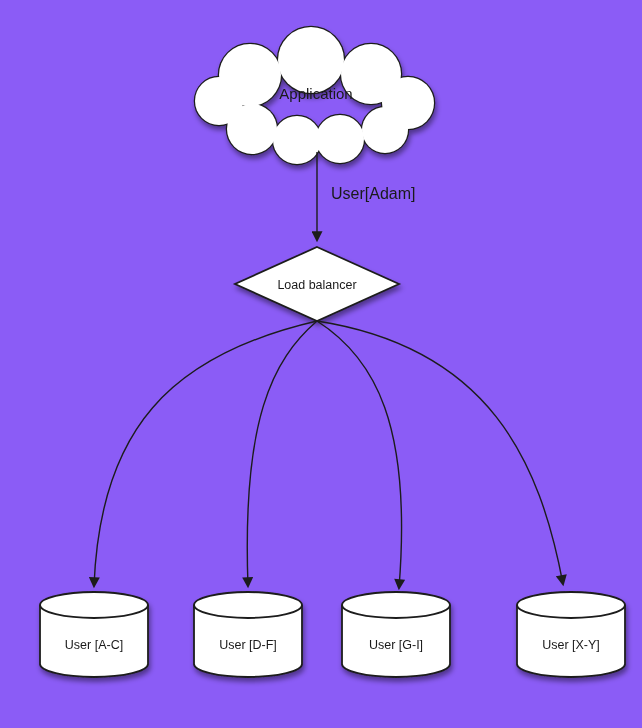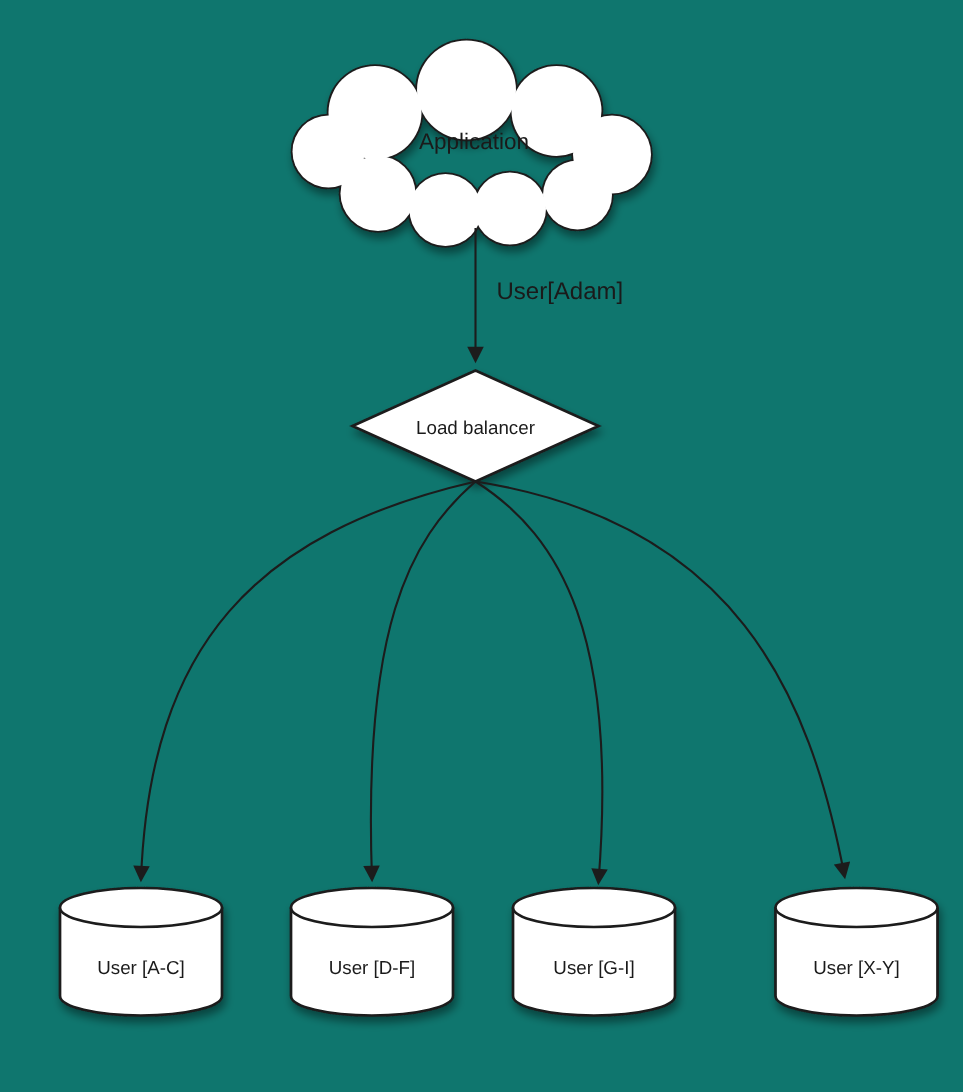--- a/index.html
+++ b/index.html
@@ -4,21 +4,21 @@
 <style>
   html, body {
     margin: 0;
     padding: 0;
     background: #ffffff;
   }
   .stage {
     position: relative;
     width: 642px;
     height: 728px;
-    background: #0f766e;
+    background: #8b5cf6;
     overflow: hidden;
   }
   svg text {
     font-family: "Liberation Sans", "DejaVu Sans", sans-serif;
     fill: #1a1a1a;
   }
   .node-shape {
     fill: #ffffff;
     stroke: #1c1c1c;
   }

